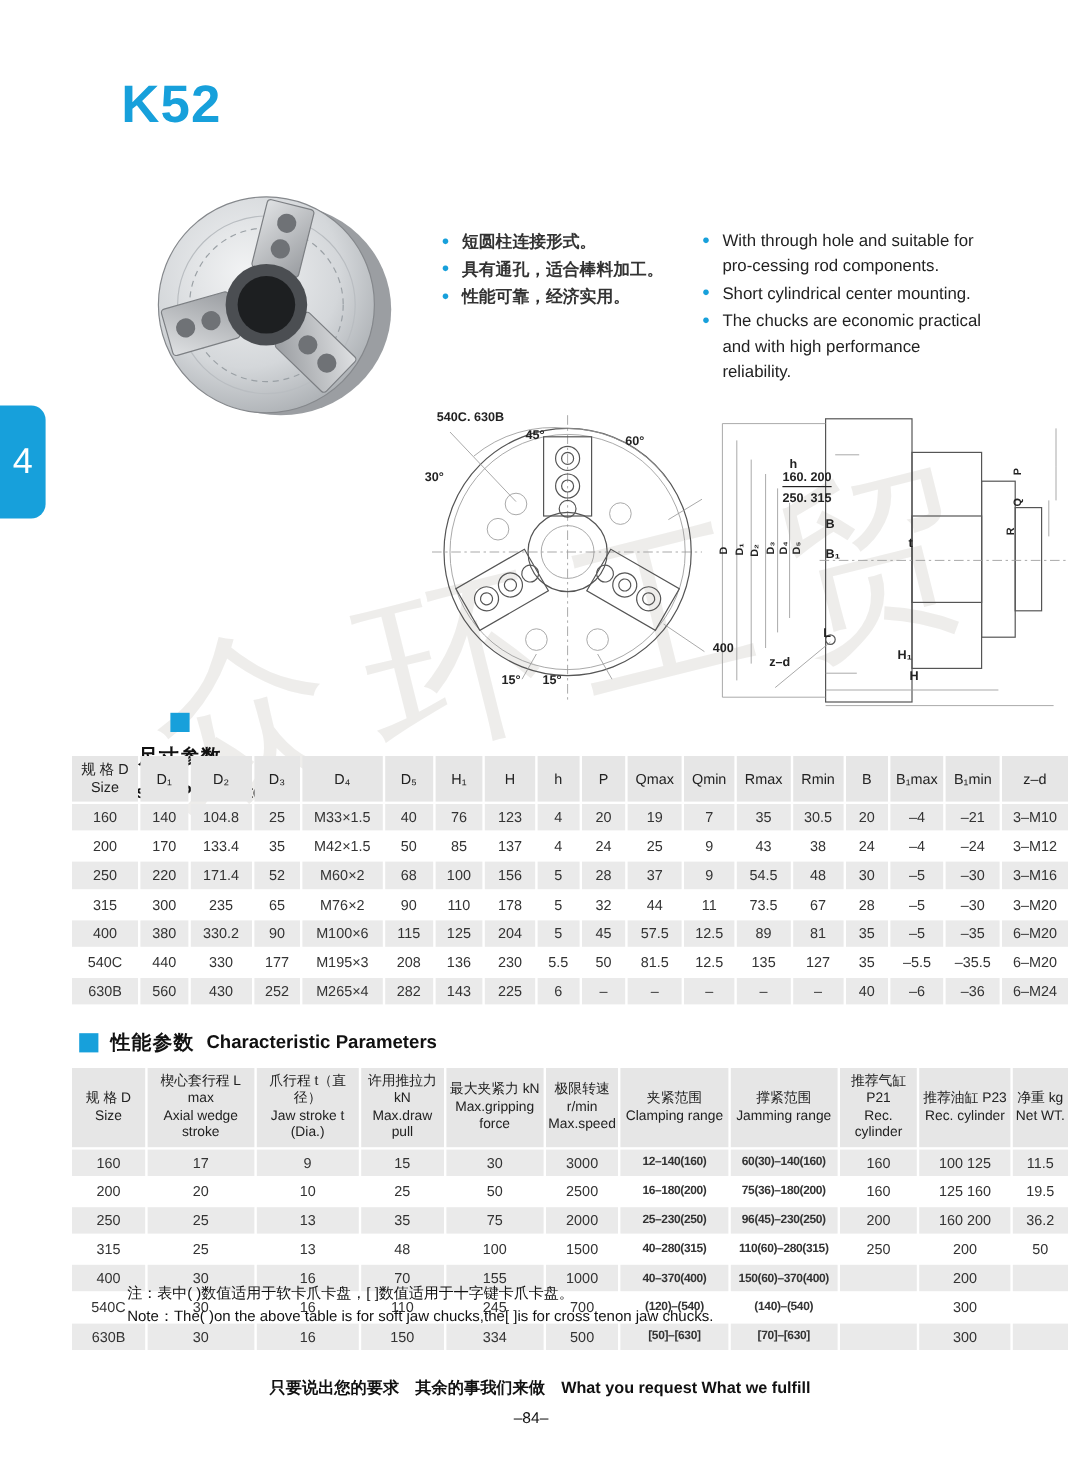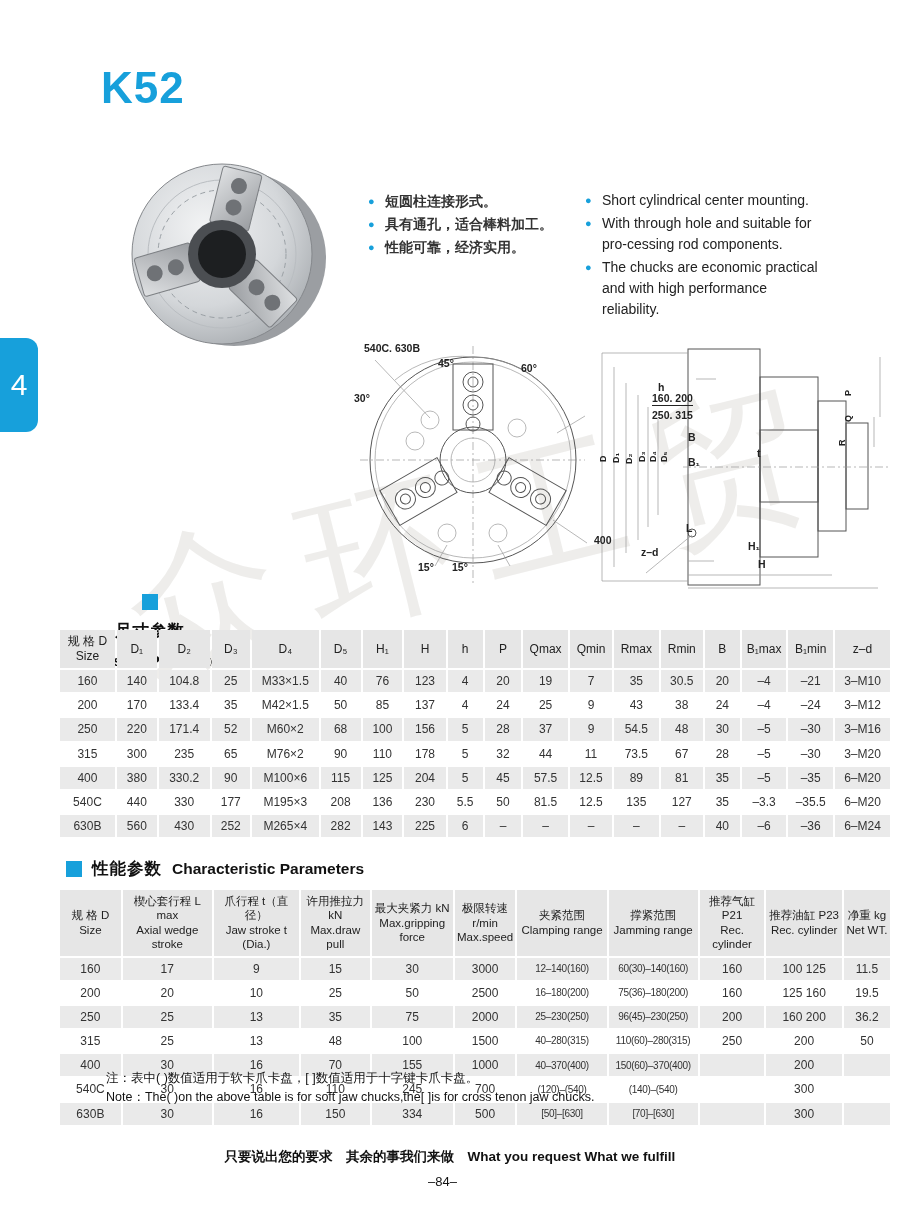--- a/index.html
+++ b/index.html
@@ -37,21 +37,21 @@
   .sec{position:absolute;display:flex;align-items:center;gap:10px;}
   .sec .sq{width:16px;height:16px;display:inline-block;}
   .sec .zh{font-size:16.5px;font-weight:bold;color:#111;letter-spacing:1px;}
   .sec .en{font-size:15.5px;font-weight:bold;color:#111;}
   
   .tblwrap{position:absolute;left:58px;width:834px;}
   table{width:100%;border-collapse:separate;border-spacing:2px;table-layout:fixed;}
   th{font-size:12px;font-weight:normal;color:#222;background:#e6e6e6;padding:4px 1px;line-height:1.25;}
   td{font-size:12px;color:#333;text-align:center;padding:3px 1px;background:#fff;line-height:1.35;}
   tbody tr:nth-child(odd) td{background:#eaeaea;}
-  #char-table td:nth-child(7),#char-table td:nth-child(8){font-size:10px;letter-spacing:-0.3px;}
+  #char-table td:nth-child(7),#char-table td:nth-child(8){font-size:10px;letter-spacing:-0.3px;font-weight:bold;}
   #char-table th{font-size:11.5px;}
   
   .notes{position:absolute;left:58px;font-size:12.5px;color:#111;line-height:1.55;}
   .footer{position:absolute;left:0;width:900px;text-align:center;font-weight:bold;font-size:13.5px;color:#111;}
   .pageno{position:absolute;left:0;width:885px;text-align:center;font-size:13px;color:#111;}
 </style>
 <style>.feat li::before{color:#17a0db;}</style></head>
 <body>
 
 <div class="page">
@@ -101,22 +101,22 @@
       </g>
     </svg>
   </div>
 
   <ul class="feat feat-zh">
     <li style="--b: #17a0db;">短圆柱连接形式。</li>
     <li style="--b: #17a0db;">具有通孔，适合棒料加工。</li>
     <li style="--b: #17a0db;">性能可靠，经济实用。</li>
   </ul>
   <ul class="feat feat-en">
+    <li style="--b: #17a0db;">With through hole and suitable for pro-cessing rod components.</li>
     <li style="--b: #17a0db;">Short cylindrical center mounting.</li>
-    <li style="--b: #17a0db;">With through hole and suitable for pro-cessing rod components.</li>
     <li style="--b: #17a0db;">The chucks are economic practical and with high performance reliability.</li>
   </ul>
 
   <div class="side-tab accent-bg" style="background: rgb(23, 160, 219);">4</div>
 
   <div class="watermark">众环工贸</div>
 
   <div class="draw" style="left:335px;top:338px;">
     <svg width="285" height="260" viewBox="0 0 285 260">
       <line class="dash" x1="25" y1="122" x2="250" y2="122"></line>
@@ -386,21 +386,21 @@
             <td>208</td>
             <td>136</td>
             <td>230</td>
             <td>5.5</td>
             <td>50</td>
             <td>81.5</td>
             <td>12.5</td>
             <td>135</td>
             <td>127</td>
             <td>35</td>
-            <td>–3.3</td>
+            <td>–5.5</td>
             <td>–35.5</td>
             <td>6–M20</td>
           </tr>
           <tr>
             <td>630B</td>
             <td>560</td>
             <td>430</td>
             <td>252</td>
             <td>M265×4</td>
             <td>282</td>

